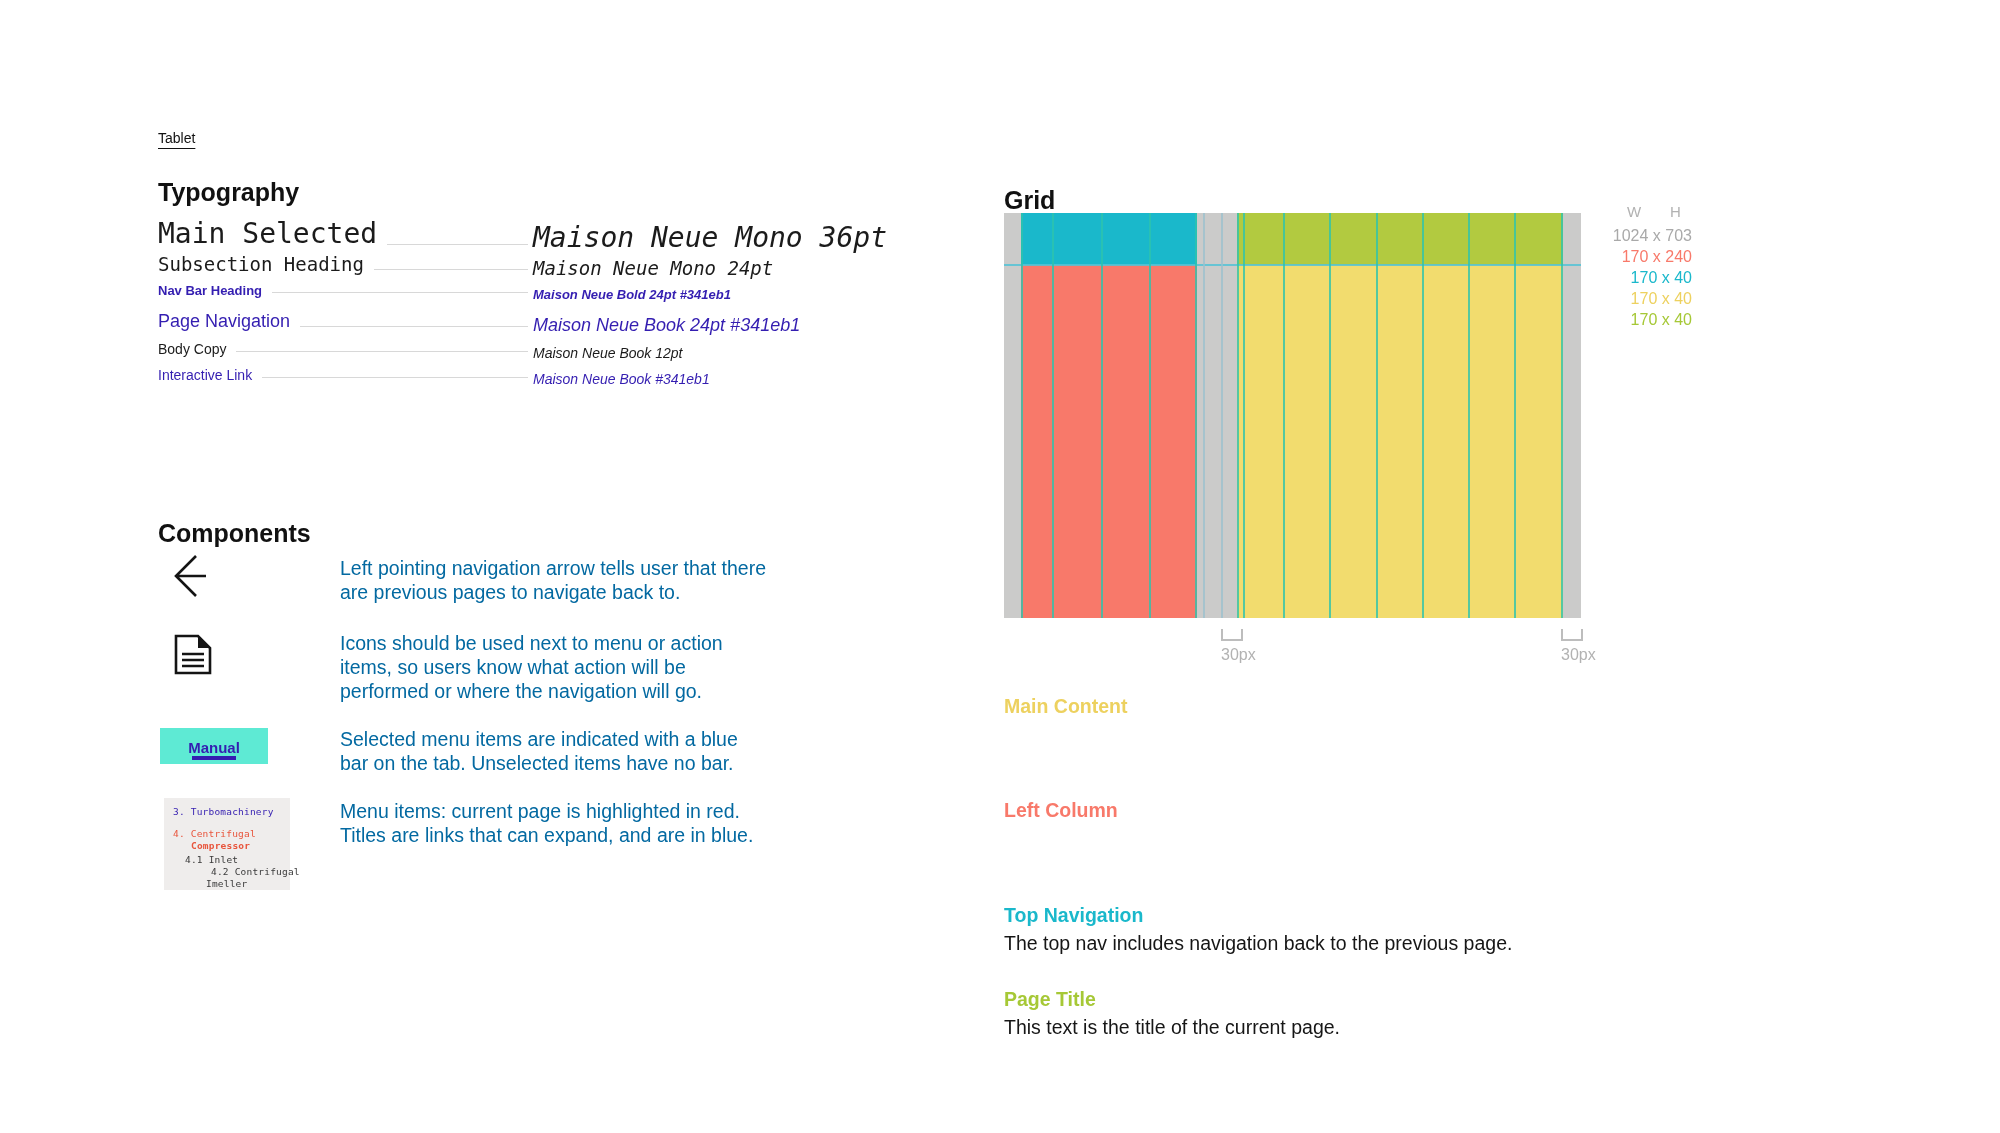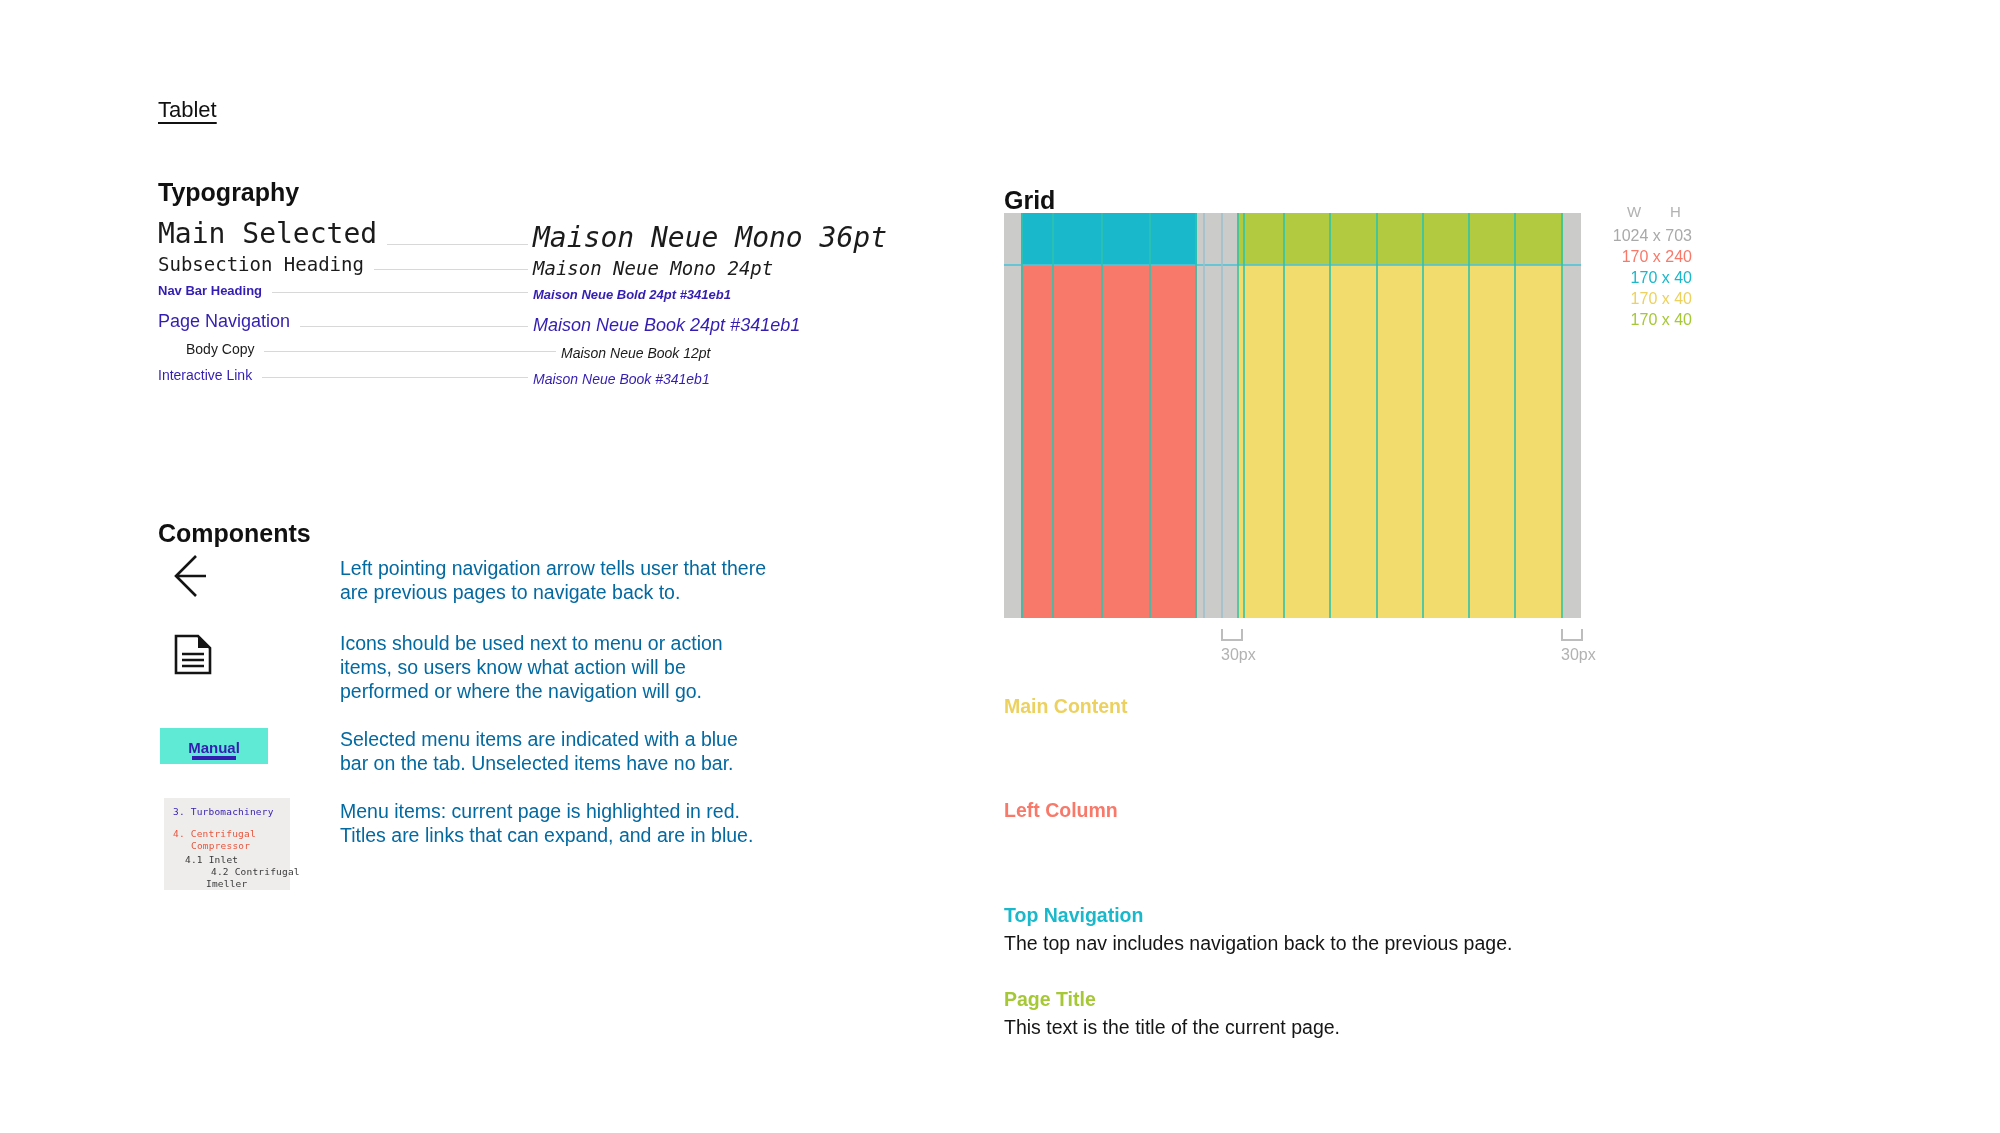--- a/index.html
+++ b/index.html
@@ -3,58 +3,58 @@
 <meta charset="utf-8">
 <style>
   html,body{margin:0;padding:0;}
   body{
     width:2000px;height:1133px;position:relative;background:#ffffff;
     font-family:"Liberation Sans",sans-serif;color:#1b1b1b;overflow:hidden;
   }
   .abs{position:absolute;}
 
   
-  .tablet-link{left:158px;top:97px;font-size:22px;color:#111;
+  .tablet-link{left:158px;top:130px;font-size:14px;color:#111;
     text-decoration:underline;text-underline-offset:5px;}
   .sec-heading{font-size:25px;font-weight:bold;color:#111;}
   .typography-heading{left:158px;top:157px;}
   .components-heading{left:158px;top:498px;}
   .grid-heading{left:1004px;top:165px;}
 
   
   .typo-row{position:absolute;left:158px;width:370px;display:flex;align-items:baseline;}
   .t-label{white-space:nowrap;}
   .leader{flex:1;align-self:flex-end;height:0;border-bottom:1.5px solid #d8d8d8;
     margin:0 0 5px 10px;}
   .t-spec{position:absolute;left:375px;top:4px;white-space:nowrap;font-style:italic;}
   .row-0{top:217px;font-size:28px;} .row-0 .t-label,.row-0 .t-spec{font-family:"DejaVu Sans Mono",monospace;}
   .row-1{top:253px;font-size:19px;} .row-1 .t-label,.row-1 .t-spec{font-family:"DejaVu Sans Mono",monospace;}
   .row-2{top:283px;font-size:13px;font-weight:bold;} .row-2 .t-label,.row-2 .t-spec{color:#341eb1;}
   .row-3{top:311px;font-size:18px;} .row-3 .t-label,.row-3 .t-spec{color:#341eb1;}
-  .row-4{top:341px;font-size:14px;margin-left:28px;}
+  .row-4{top:341px;font-size:14px;}
   .row-5{top:367px;font-size:14px;} .row-5 .t-label,.row-5 .t-spec{color:#341eb1;}
 
   
   .comp-text{position:absolute;left:340px;width:450px;font-size:19.5px;line-height:24px;
     white-space:pre-line;color:#0369a1;}
   .ct-0{top:556px;} .ct-1{top:631px;} .ct-2{top:727px;} .ct-3{top:799px;}
   .icon-arrow{left:172px;top:553px;}
   .icon-doc{left:172px;top:633px;}
 
   .manual-tab{left:160px;top:728px;width:108px;height:36px;background:#5eead4;}
   .manual-label{position:absolute;left:0;right:0;top:11px;text-align:center;
     font-size:15px;font-weight:bold;color:#341eb1;}
   .manual-bar{position:absolute;left:32px;bottom:4px;width:44px;height:4px;background:#341eb1;}
 
   .menu-panel{left:164px;top:798px;width:126px;height:92px;background:#efedec;
     font-family:"DejaVu Sans Mono",monospace;font-size:9.5px;}
   .menu-line{position:absolute;white-space:nowrap;letter-spacing:0.2px;}
   .ml-0{top:8px;left:9px;color:#341eb1;}
   .ml-1{top:30px;left:9px;color:#e8553c;}
-  .ml-2{top:42px;left:27px;color:#e8553c;}
+  .ml-2{top:42px;left:27px;color:#e8553c;font-weight:bold;}
   .ml-3{top:56px;left:21px;color:#3a3a3a;}
   .ml-4{top:68px;left:21px;color:#3a3a3a;margin-left:26px;}
   .ml-5{top:80px;left:42px;color:#3a3a3a;}
 
   
   .grid-diagram{left:1004px;top:213px;width:577px;height:405px;background:#cbcbca;}
   .gd-left{position:absolute;left:17px;top:0;width:176px;height:100%;}
   .gd-right{position:absolute;left:233px;top:0;width:326px;height:100%;}
   .gd-topbar{position:absolute;left:0;top:0;width:100%;height:52px;}
   .gd-body{position:absolute;left:0;top:52px;width:100%;bottom:0;}

